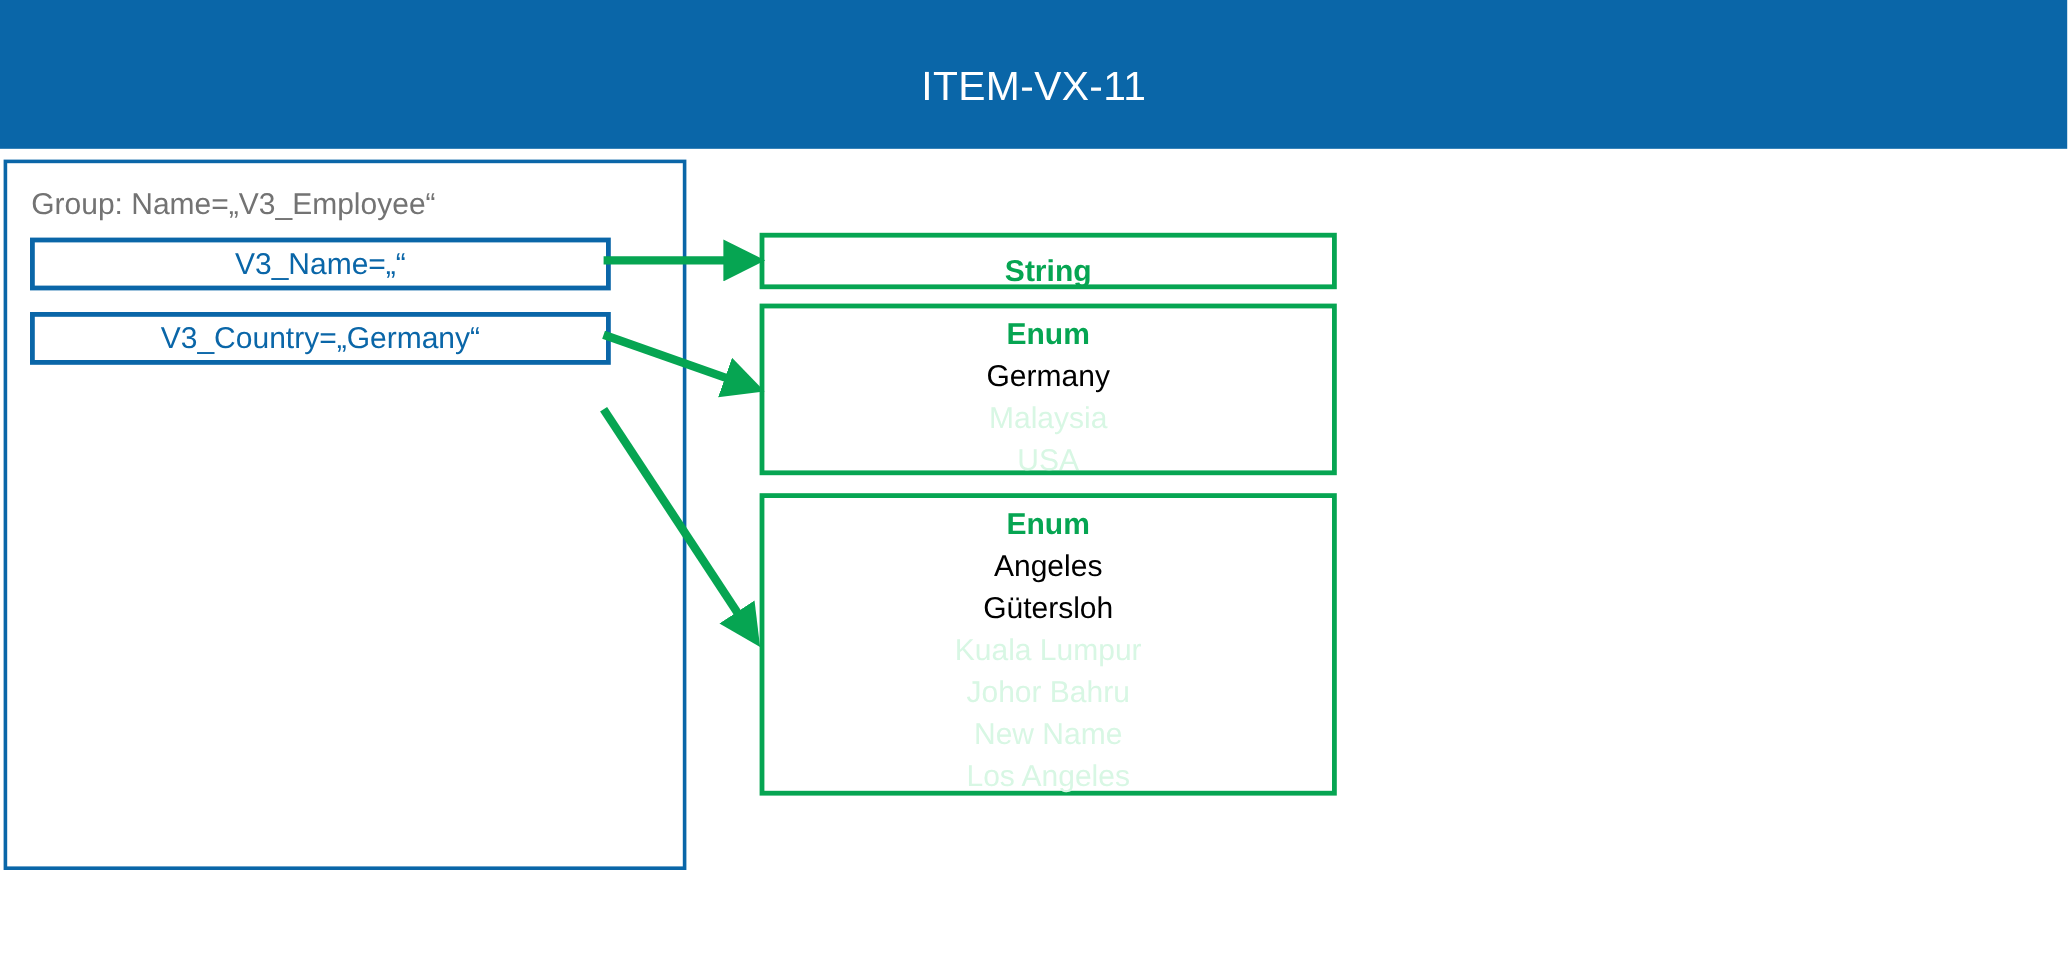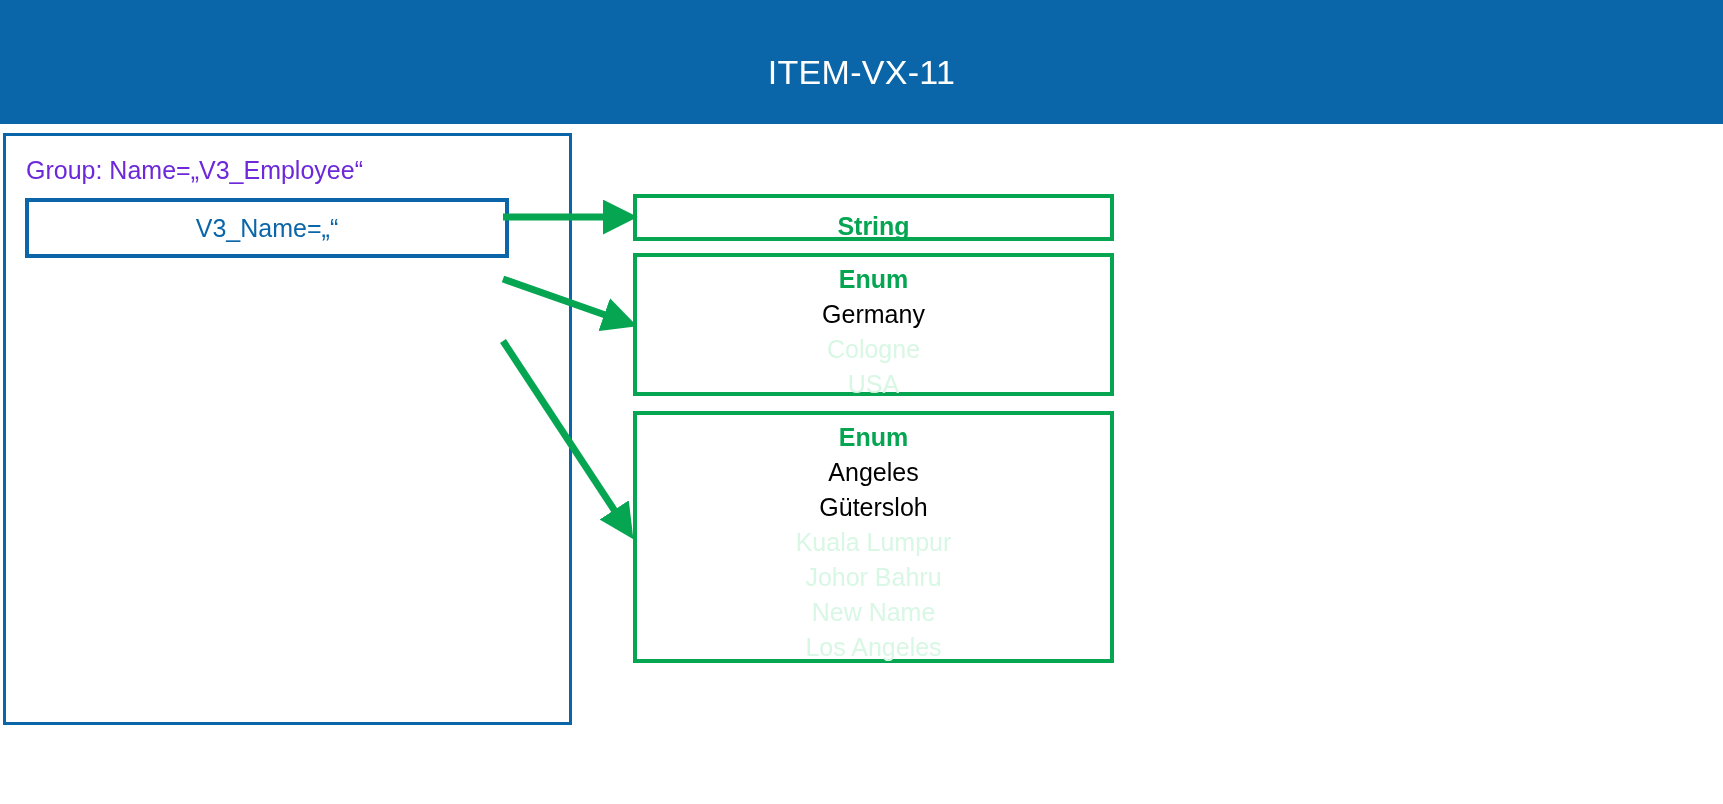--- a/index.html
+++ b/index.html
@@ -53,32 +53,32 @@
     width: 569px;
     height: 592px;
     border: 3px solid #0A66A8;
     box-sizing: border-box;
     background: #ffffff;
   }
   .group-label {
     position: absolute;
     left: 20px;
     top: 20px;
-    color: #6d28d9;
+    color: #737373;
     font-size: 25px;
     font-weight: 400;
     white-space: nowrap;
     font-family: "Liberation Sans", sans-serif;
   }
 
   .field-box {
     position: absolute;
     left: 19px;
     width: 484px;
-    height: 60px;
+    height: 44px;
     border: 4px solid #0A66A8;
     box-sizing: border-box;
     background: #ffffff;
     display: flex;
     align-items: center;
     justify-content: center;
     color: #0A66A8;
     font-size: 25px;
     font-family: "Liberation Sans", sans-serif;
     white-space: nowrap;
@@ -153,31 +153,32 @@
 
   <div class="header-banner">
     <div class="header-title">ITEM-VX-11</div>
   </div>
 
   <div class="group-box">
     <div class="group-label">Group: Name=„V3_Employee“</div>
 
     <div class="field-box f0">V3_Name=„“</div>
 
+    <div class="field-box f1">V3_Country=„Germany“</div>
 
   </div>
 
   <div class="type-box string-box">
     <div class="type-head">String</div>
   </div>
 
   <div class="type-box country-box">
     <div class="type-head">Enum</div>
     <div class="enum-item active">Germany</div>
-    <div class="enum-item inactive">Cologne</div>
+    <div class="enum-item inactive">Malaysia</div>
     <div class="enum-item inactive">USA</div>
   </div>
 
   <div class="type-box city-box">
     <div class="type-head">Enum</div>
     <div class="enum-item active">Angeles</div>
     <div class="enum-item active">Gütersloh</div>
     <div class="enum-item inactive">Kuala Lumpur</div>
     <div class="enum-item inactive">Johor Bahru</div>
     <div class="enum-item inactive">New Name</div>

